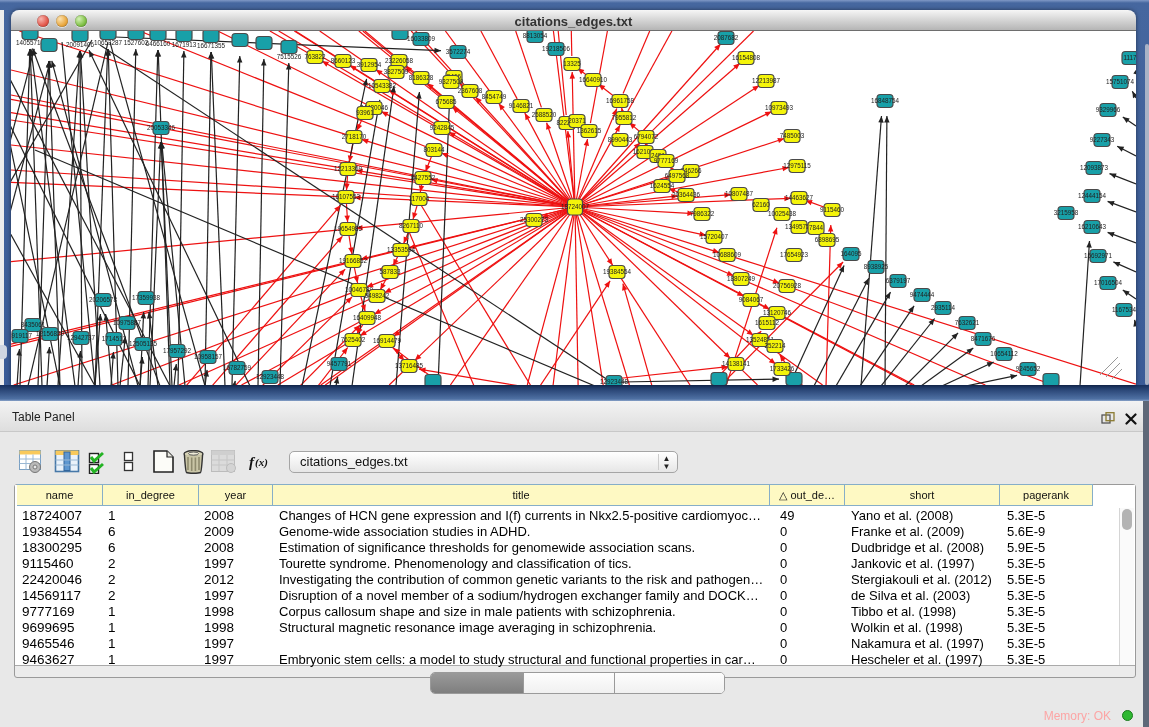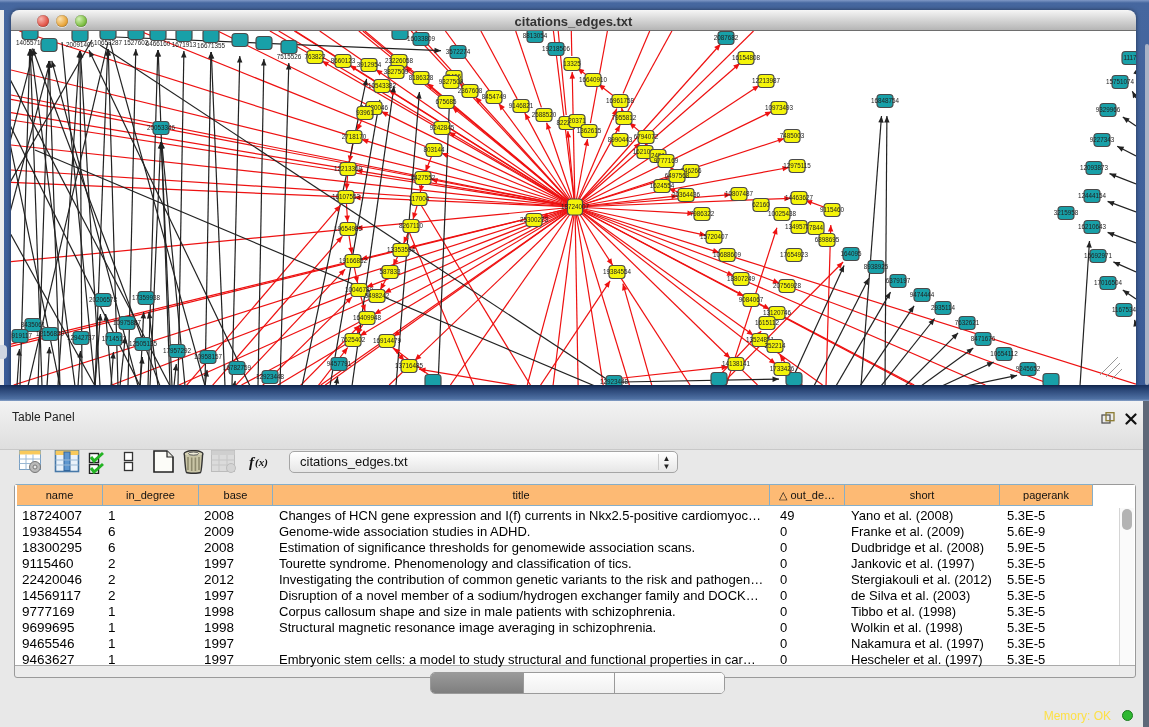--- a/index.html
+++ b/index.html
@@ -14,42 +14,42 @@
 #win{position:absolute;left:11px;top:10px;width:1125px;height:375px;border-radius:8px 8px 0 0;
  box-shadow:0 0 4px rgba(0,0,0,.5)}
 #titlebar{position:absolute;left:0;top:0;width:1125px;height:21px;border-radius:8px 8px 0 0;
  background:linear-gradient(#f6f6f6,#d8d8d8 45%,#b5b5b5);border-bottom:1px solid #6e6e6e}
 #titlebar .tl{position:absolute;top:11px;width:12px;height:12px;border-radius:50%;margin-top:-6px;box-shadow:inset 0 0 1px rgba(0,0,0,.55),0 1px 1px rgba(255,255,255,.6)}
 #title{position:absolute;left:0;right:0;top:4px;text-align:center;font-size:13px;color:#333;font-weight:700}
 #canvas{position:absolute;left:0;top:21px;width:1125px;height:354px;background:#fff;overflow:hidden}
 .nl{font-size:6.3px;fill:#222;font-family:"Liberation Sans",sans-serif}
 
 #panel{position:absolute;left:0;top:401px;width:1149px;height:326px;background:#e8e8e8}
-#phead{position:absolute;left:0;top:0;width:1149px;height:49px;
+#phead{position:absolute;left:0;top:0;width:1149px;height:31px;
  background:linear-gradient(#f3f3f3,#dedede);border-bottom:1px solid #c8c8c8}
 #phead .t{position:absolute;left:12px;top:9px;font-size:12px;color:#222}
 .sel{position:absolute;left:289px;top:451px;width:389px;height:22px;border:1px solid #a5a5a5;border-radius:5px;
  background:linear-gradient(#ffffff,#e6e6e6);font-size:13px;color:#111;line-height:20px;padding-left:10px}
 .sel .ar{position:absolute;right:3px;top:2px;width:16px;height:16px;color:#222;font-size:8px;line-height:8px;text-align:center;border-left:1px solid #ccc;padding-top:1px}
 #tblwrap{position:absolute;left:14px;top:484px;width:1122px;height:194px;border:1px solid #9a9a9a;border-radius:3px;background:#ececec;overflow:hidden}
 #tblwhite{position:absolute;left:15px;top:485px;width:1120px;height:181px;background:#fff;border-bottom:1px solid #aaa}
-.th{position:absolute;top:484px;height:22px;background:#fdba74;border:1px solid #86aec8;border-left:none;
+.th{position:absolute;top:484px;height:22px;background:#fef9c3;border:1px solid #86aec8;border-left:none;
  font-size:11px;color:#111;text-align:center;line-height:21px}
 .trow{position:absolute;left:0;width:1149px;height:16px;font-size:13px;color:#000}
 .trow span.d{font-size:13.5px}
 .trow span{position:absolute;top:1px;white-space:nowrap}
 #vsb{position:absolute;left:1119px;top:508px;width:15px;height:157px;border-left:1px solid #d5d5d5;background:#fafafa}
 #vsb .th2{position:absolute;left:2px;top:1px;width:10px;height:21px;border-radius:5px;background:#b3b3b3}
 
 #tabs{position:absolute;left:430px;top:672px;height:22px;border:1px solid #9a9a9a;border-radius:5px;overflow:hidden;
  display:flex;background:#fff}
 #tabs div{font-size:13px;line-height:20px;padding:16px 13px;color:#000;background:linear-gradient(#fdfdfd,#e9e9e9);border-right:1px solid #9a9a9a}
 #tabs div.on{background:linear-gradient(#9a9a9a,#6e6e6e);color:#f2f2f2;text-shadow:0 -1px 0 #555}
 #tabs div:last-child{border-right:none}
-#mem{position:absolute;right:38px;top:709px;font-size:12px;color:#fde047}
+#mem{position:absolute;right:38px;top:709px;font-size:12px;color:#fca5a5}
 #memdot{position:absolute;right:16px;top:710px;width:11px;height:11px;border-radius:50%;background:#2fb832;border:1px solid #1a7a1c}
 #rstrip{position:absolute;left:1143px;top:401px;width:6px;height:326px;background:#5e6878}
 #sidetab{position:absolute;left:0;top:345px;width:7px;height:14px;background:#cfd6e2;border-radius:0 4px 4px 0}
 </style></head><body>
 <div id="desk"></div>
 <div id="lgray"></div>
 <div id="band"></div>
 <div class="abs" style="left:570px;top:400px;width:0;height:0;border-left:5px solid transparent;border-right:5px solid transparent;border-bottom:6px solid #9a9a9a"></div>
 <div id="sidetab"></div>
 <div class="abs" style="left:1145px;top:44px;width:4px;height:341px;background:#a9b3c6;border-radius:2px"></div>
@@ -809,21 +809,21 @@
  </g>
 
  <text x="230" y="17" font-family="Liberation Serif,serif" font-style="italic" font-weight="700" font-size="15" fill="#111">f</text>
  <text x="236" y="16" font-family="Liberation Serif,serif" font-style="italic" font-weight="700" font-size="11" fill="#111">(x)</text>
 </svg>
 <div class="sel">citations_edges.txt<span class="ar">▲<br>▼</span></div>
 <div id="tblwrap"></div>
 <div id="tblwhite"></div>
 <div class="th" style="left:17px;width:86px">name</div>
 <div class="th" style="left:103px;width:96px">in_degree</div>
-<div class="th" style="left:199px;width:74px">base</div>
+<div class="th" style="left:199px;width:74px">year</div>
 <div class="th" style="left:273px;width:497px">title</div>
 <div class="th" style="left:770px;width:75px">△ out_de…</div>
 <div class="th" style="left:845px;width:155px">short</div>
 <div class="th" style="left:1000px;width:93px">pagerank</div>
 <div class="trow" style="top:507px">
     <span class="d" style="left:22px">18724007</span>
     <span class="d" style="left:108px">1</span>
     <span class="d" style="left:204px">2008</span>
     <span style="left:279px">Changes of HCN gene expression and I(f) currents in Nkx2.5-positive cardiomyoc…</span>
     <span style="left:780px">49</span>

